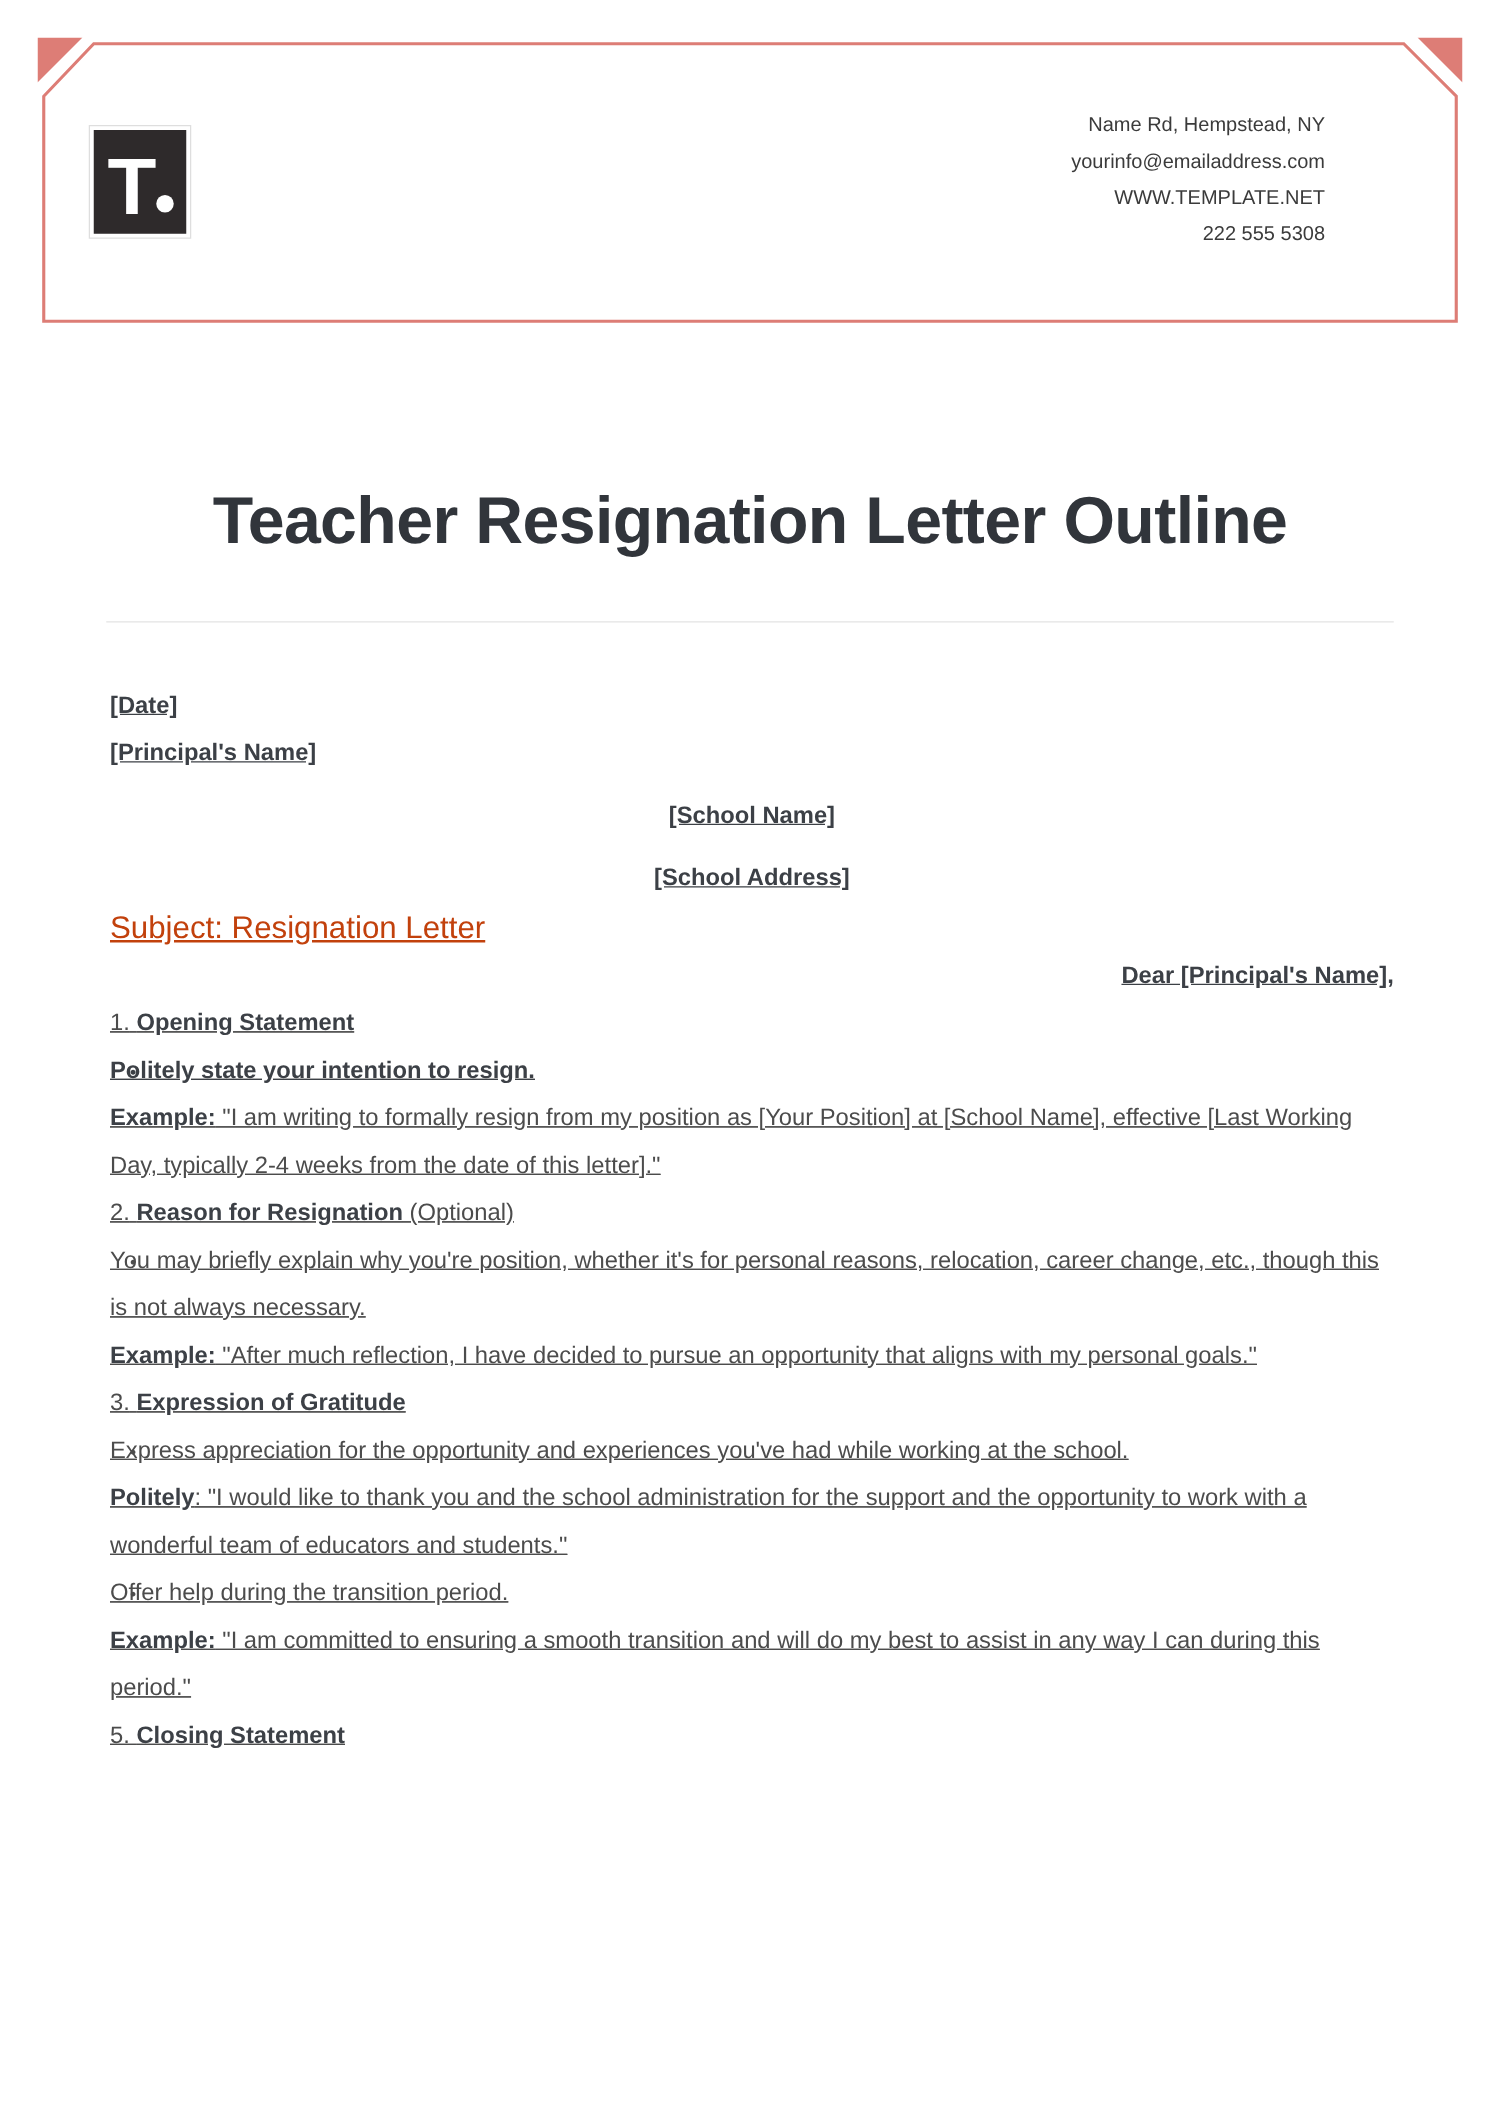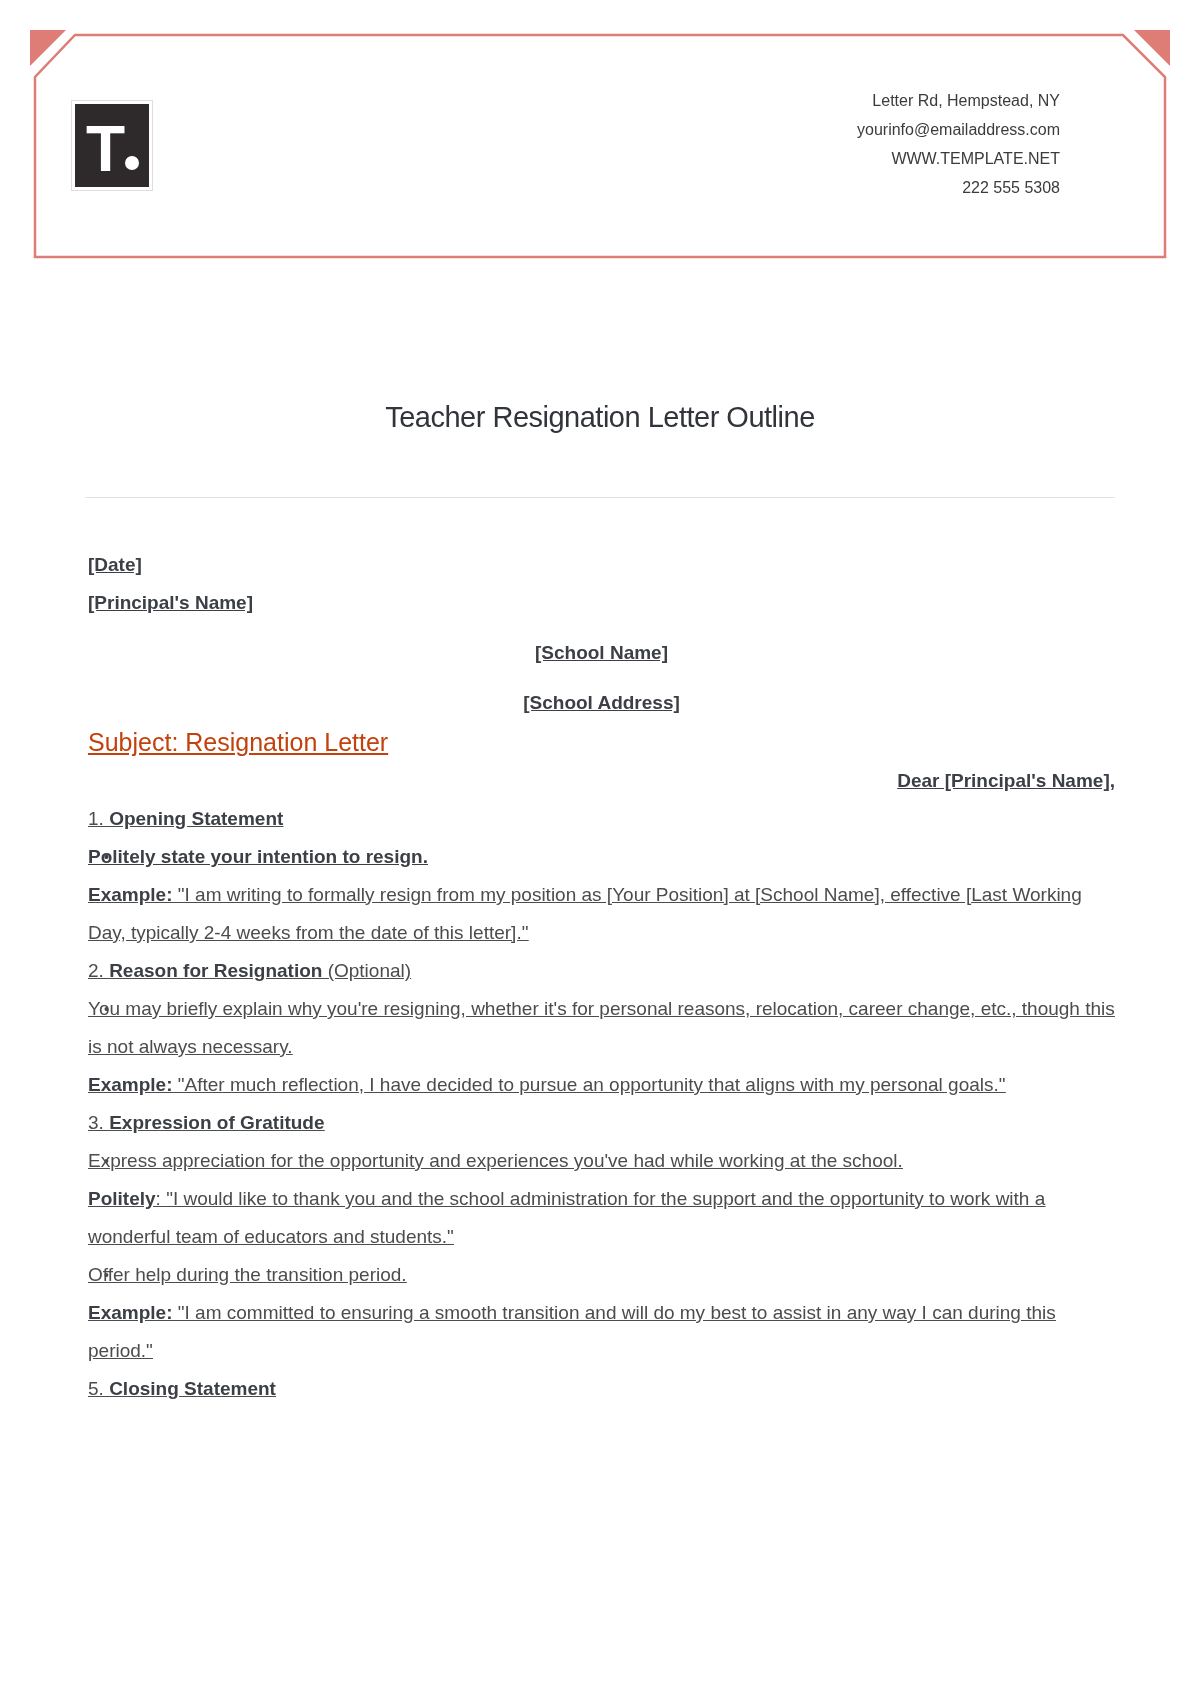--- a/index.html
+++ b/index.html
@@ -58,23 +58,23 @@
     color: #3b3b3b;
   }
 
   
   .title {
     position: absolute;
     top: 392px; left: 0;
     width: 100%;
     margin: 0;
     text-align: center;
-    font-size: 29px;
+    font-size: 53px;
     line-height: 50px;
-    font-weight: normal;
+    font-weight: bold;
     color: #31353b;
     letter-spacing: -0.5px;
   }
   .divider {
     position: absolute;
     top: 497px; left: 85px; right: 85px;
     height: 0;
     border: none;
     border-top: 1px solid #e3e3e3;
     margin: 0;
@@ -134,21 +134,21 @@
     </svg>
 
     <div class="logo">
       <div class="logo-box">
         <span class="logo-t">T</span>
         <span class="logo-dot"></span>
       </div>
     </div>
 
     <div class="contact">
-      <div>Letter Rd, Hempstead, NY</div>
+      <div>Name Rd, Hempstead, NY</div>
       <div>yourinfo@emailaddress.com</div>
       <div>WWW.TEMPLATE.NET</div>
       <div>222 555 5308</div>
     </div>
   </div>
 
   <h1 class="title">Teacher Resignation Letter Outline</h1>
   <hr class="divider">
 
   <div class="body">
@@ -169,21 +169,21 @@
       <div class="example">
         <span class="bold">Example:</span><span> "I am writing to formally resign from my position as [Your Position] at [School Name], effective [Last Working Day, typically 2-4 weeks from the date of this letter]."</span>
       </div>
     </div>
 
     <div class="section">
       <div class="sec-title">
         <span class="num">2.</span>
         <span class="bold">Reason for Resignation</span><span> (Optional)</span>
       </div>
-      <div class="bullet">You may briefly explain why you're resigning, whether it's for personal reasons, relocation, career change, etc., though this is not always necessary.</div>
+      <div class="bullet">You may briefly explain why you're position, whether it's for personal reasons, relocation, career change, etc., though this is not always necessary.</div>
       <div class="example">
         <span class="bold">Example:</span><span> "After much reflection, I have decided to pursue an opportunity that aligns with my personal goals."</span>
       </div>
     </div>
 
     <div class="section">
       <div class="sec-title">
         <span class="num">3.</span>
         <span class="bold">Expression of Gratitude</span><span></span>
       </div>

